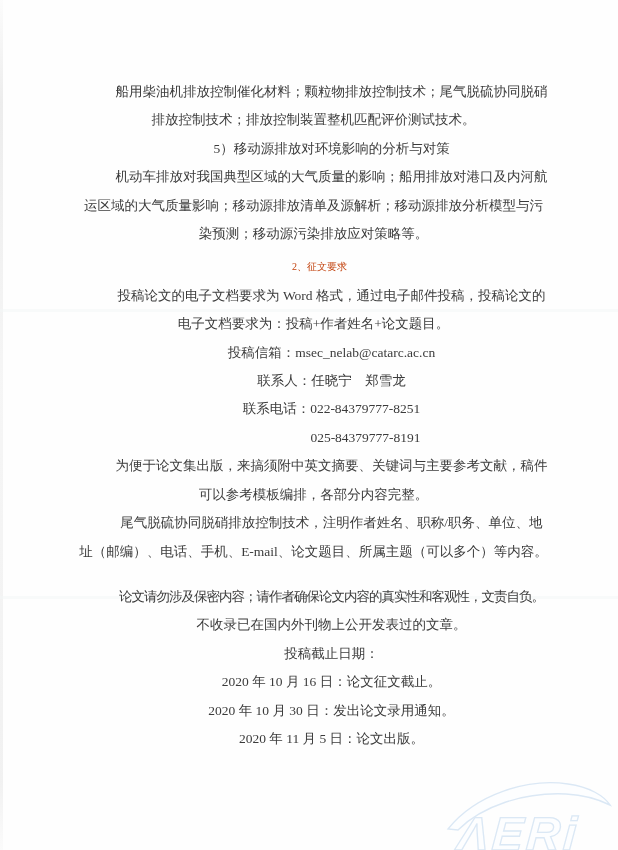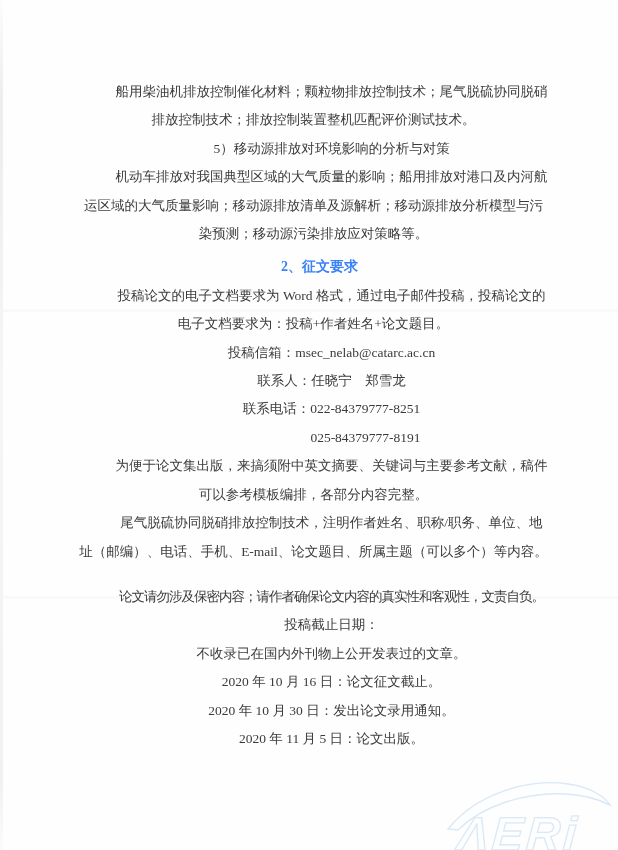--- a/index.html
+++ b/index.html
@@ -28,21 +28,21 @@
     position:absolute; left:79px; top:78px; width:469px;
     font-size:13.5px; line-height:28.4px; color:#3b3b3b;
     text-align:center;
   }
   .para { margin:0; }
   .indent { text-indent:36px; }
   .phone2 { text-indent:104px; }
   .tight { letter-spacing:-1px;margin-top:17px; }
   .heading {
     margin:5px 0 0 0; text-indent:12px;
-    font-size:14px; font-weight:bold; color:#3b82f6; line-height:28.4px;
+    font-size:10px; font-weight:normal; color:#c2410c; line-height:28.4px;
   }
 
   
   .watermark {
     position:absolute; right:4px; bottom:-18px;
     width:172px; height:96px;
     pointer-events:none;
   }
   .watermark svg { display:block; }
   .wm-stroke { fill:#fdfeff; stroke:#dbe8f5; stroke-width:1.4; }
@@ -70,22 +70,22 @@
     <h2 class="heading">2、征文要求</h2>
 
     <p class="para indent">投稿论文的电子文档要求为 Word 格式，通过电子邮件投稿，投稿论文的电子文档要求为：投稿+作者姓名+论文题目。</p>
     <p class="para indent">投稿信箱：msec_nelab@catarc.ac.cn</p>
     <p class="para indent">联系人：任晓宁　郑雪龙</p>
     <p class="para indent">联系电话：022-84379777-8251</p>
     <p class="para phone2">025-84379777-8191</p>
     <p class="para indent">为便于论文集出版，来搞须附中英文摘要、关键词与主要参考文献，稿件可以参考模板编排，各部分内容完整。</p>
     <p class="para indent">尾气脱硫协同脱硝排放控制技术，注明作者姓名、职称/职务、单位、地址（邮编）、电话、手机、E-mail、论文题目、所属主题（可以多个）等内容。</p>
     <p class="para indent tight">论文请勿涉及保密内容；请作者确保论文内容的真实性和客观性，文责自负。</p>
+    <p class="para indent">不收录已在国内外刊物上公开发表过的文章。</p>
     <p class="para indent">投稿截止日期：</p>
-    <p class="para indent">不收录已在国内外刊物上公开发表过的文章。</p>
     <p class="para indent">2020 年 10 月 16 日：论文征文截止。</p>
     <p class="para indent">2020 年 10 月 30 日：发出论文录用通知。</p>
     <p class="para indent">2020 年 11 月 5 日：论文出版。</p>
 
   </main>
 
   <div class="watermark">
     <svg width="172" height="96" viewBox="0 0 172 96" xmlns="http://www.w3.org/2000/svg">
       <path class="wm-stroke" d="M 6,57 C 34,22 86,6 126,12 C 148,15 162,24 168,33
                C 156,27 142,23 124,22 C 82,20 40,34 16,58 Z"></path>

